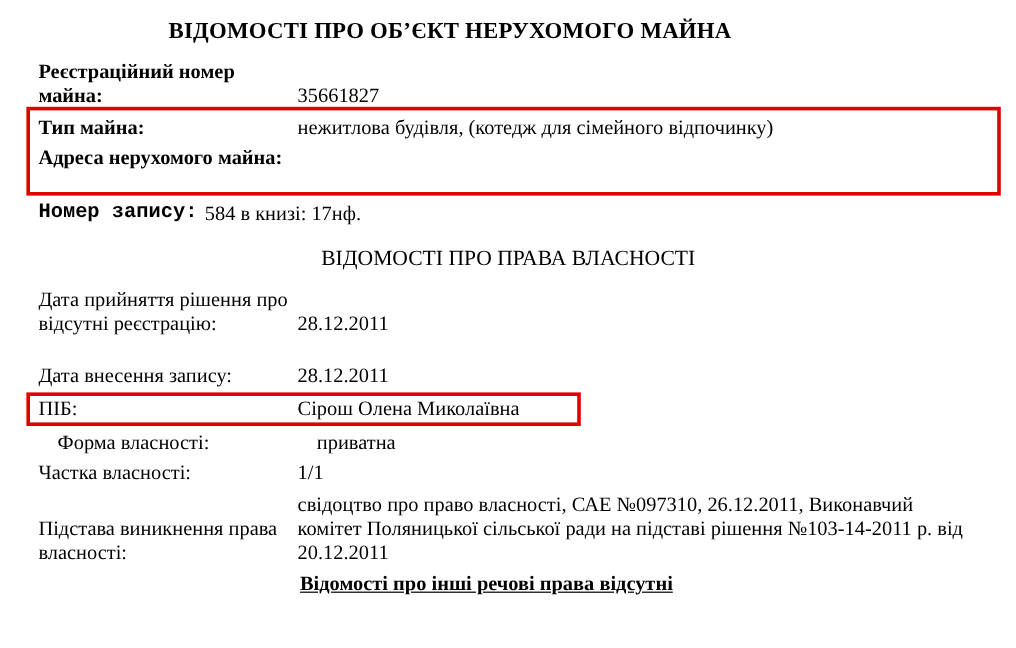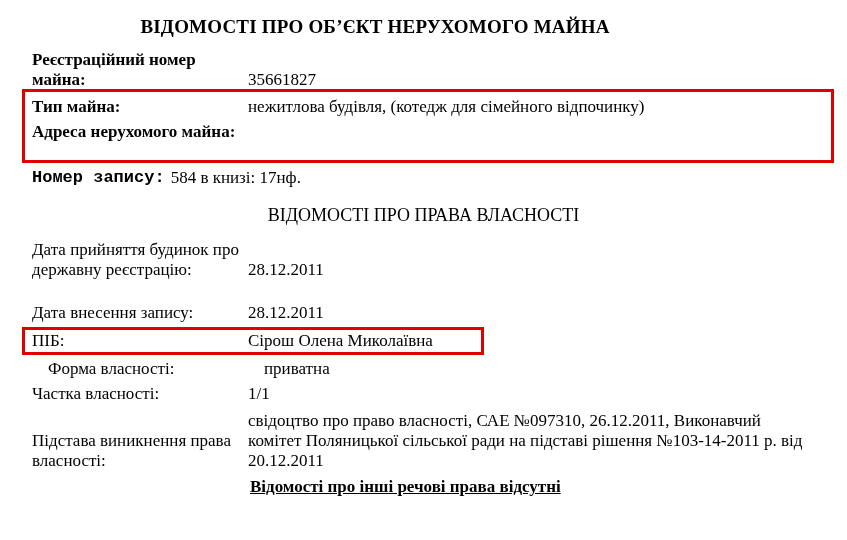--- a/index.html
+++ b/index.html
@@ -127,21 +127,21 @@
   <div class="redbox" id="box-main"></div>
 
   <div class="row" id="row-record">
     <div class="b" style="font-size:17px;line-height:20px;margin-right:6px;font-family:Liberation Mono, monospace;">Номер запису:</div>
     <div class="val">584 в книзі: 17нф.</div>
   </div>
 
   <div class="title-2">ВІДОМОСТІ ПРО ПРАВА ВЛАСНОСТІ</div>
 
   <div class="row" id="row-date-decision">
-    <div class="lbl">Дата прийняття будинок про державну реєстрацію:</div>
+    <div class="lbl">Дата прийняття рішення про відсутні реєстрацію:</div>
     <div class="val">28.12.2011</div>
   </div>
 
   <div class="row" id="row-date-entry">
     <div class="lbl">Дата внесення запису:</div>
     <div class="val">28.12.2011</div>
   </div>
 
   <div class="row" id="row-pib">
     <div class="lbl">ПІБ:</div>

